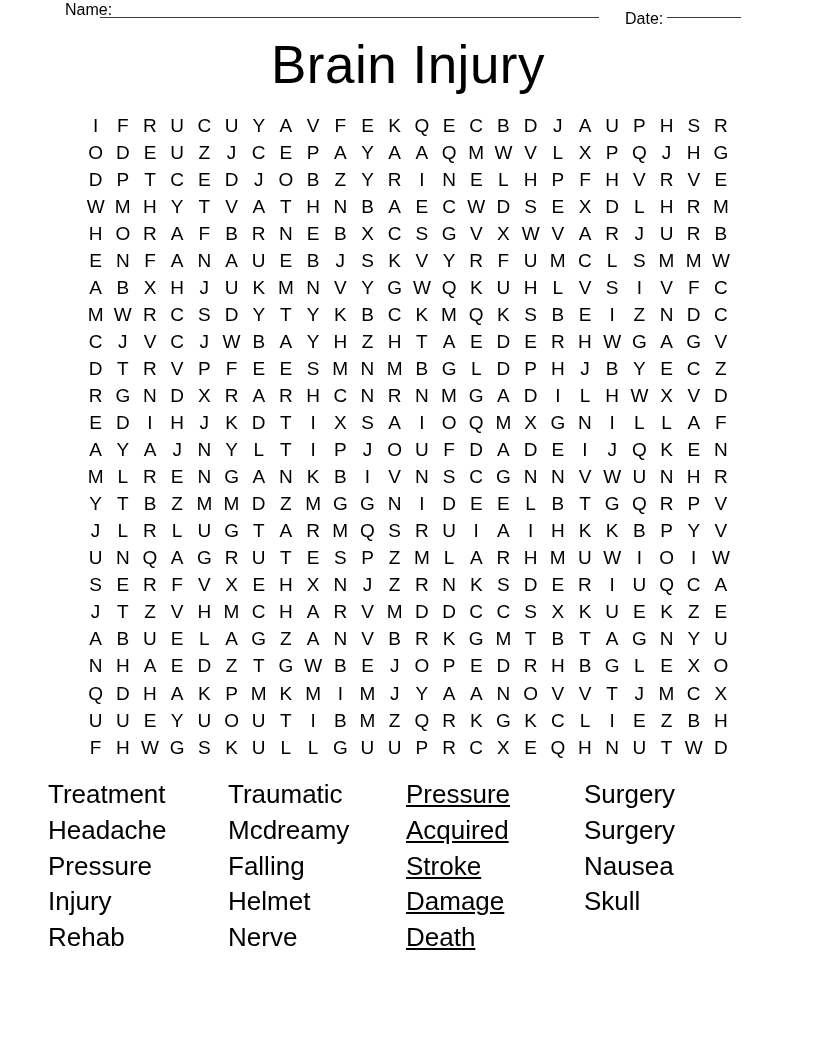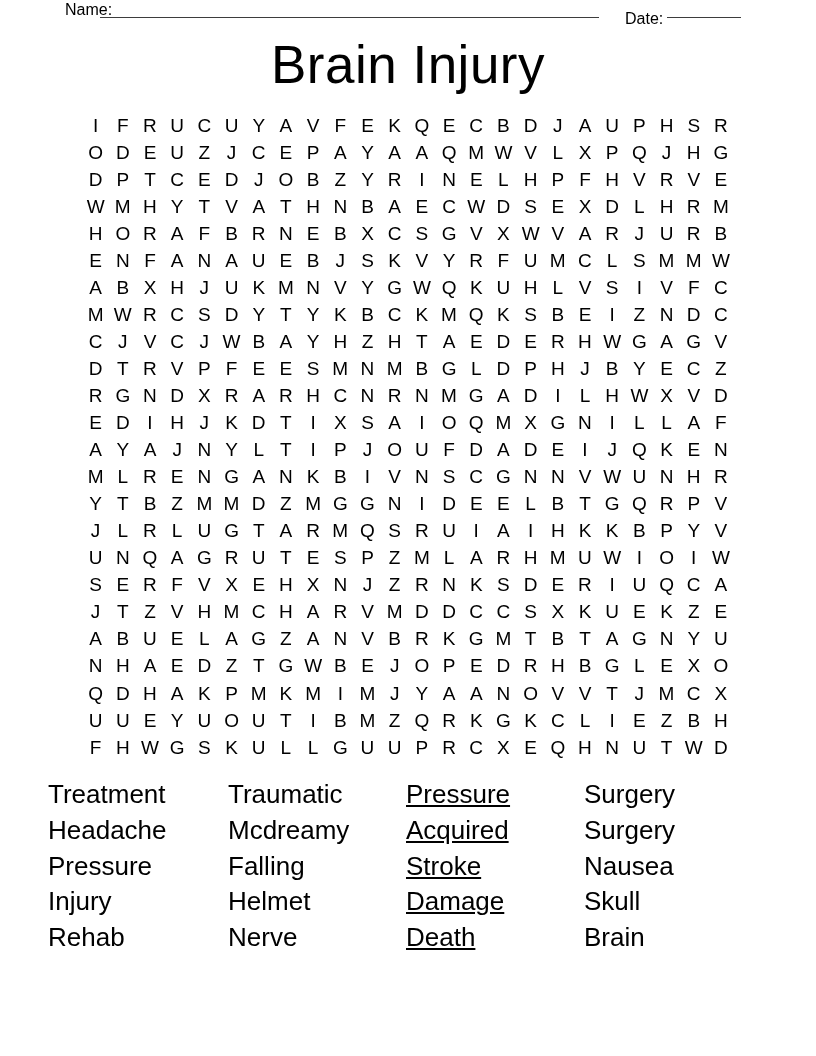--- a/index.html
+++ b/index.html
@@ -665,16 +665,15 @@
       <div>Acquired</div>
       <div>Stroke</div>
       <div>Damage</div>
       <div>Death</div>
     </div>
   <div class="wordcol wordcol-4">
       <div>Surgery</div>
       <div>Surgery</div>
       <div>Nausea</div>
       <div>Skull</div>
-      <div>Brain</div>
     </div>
 
 </div>
 
 </body></html>

